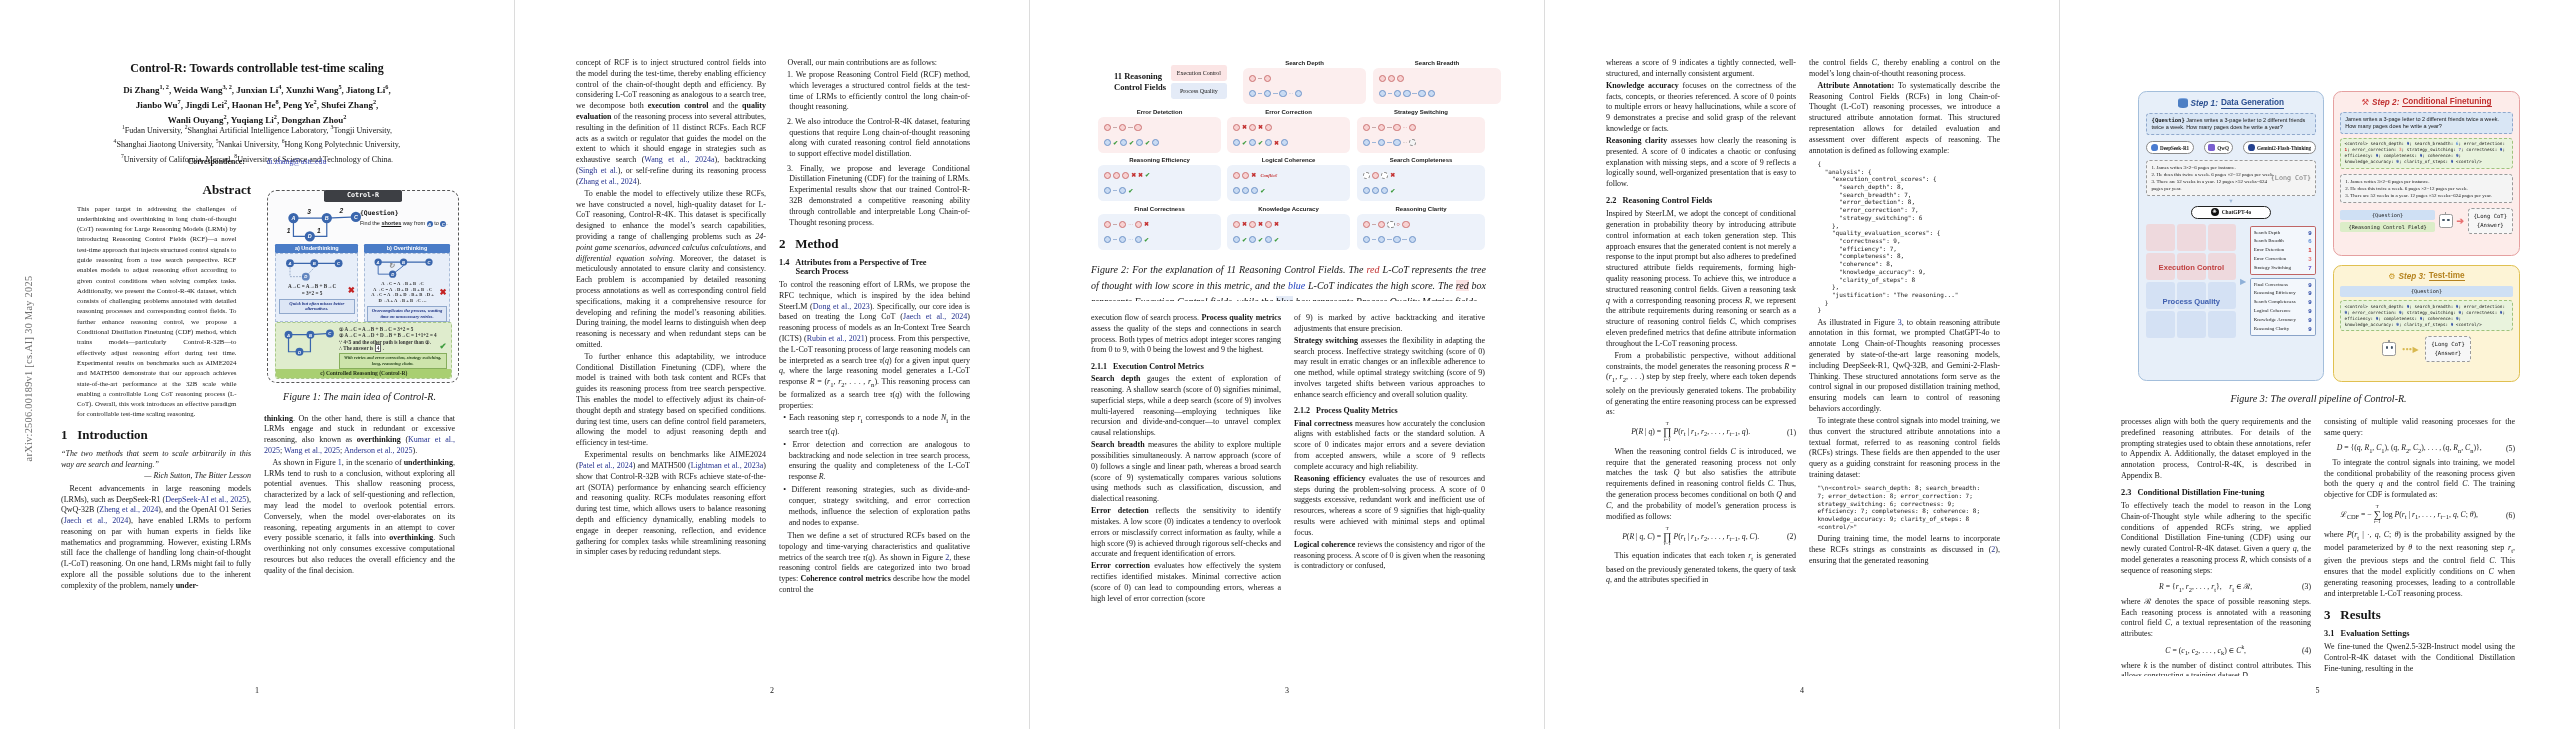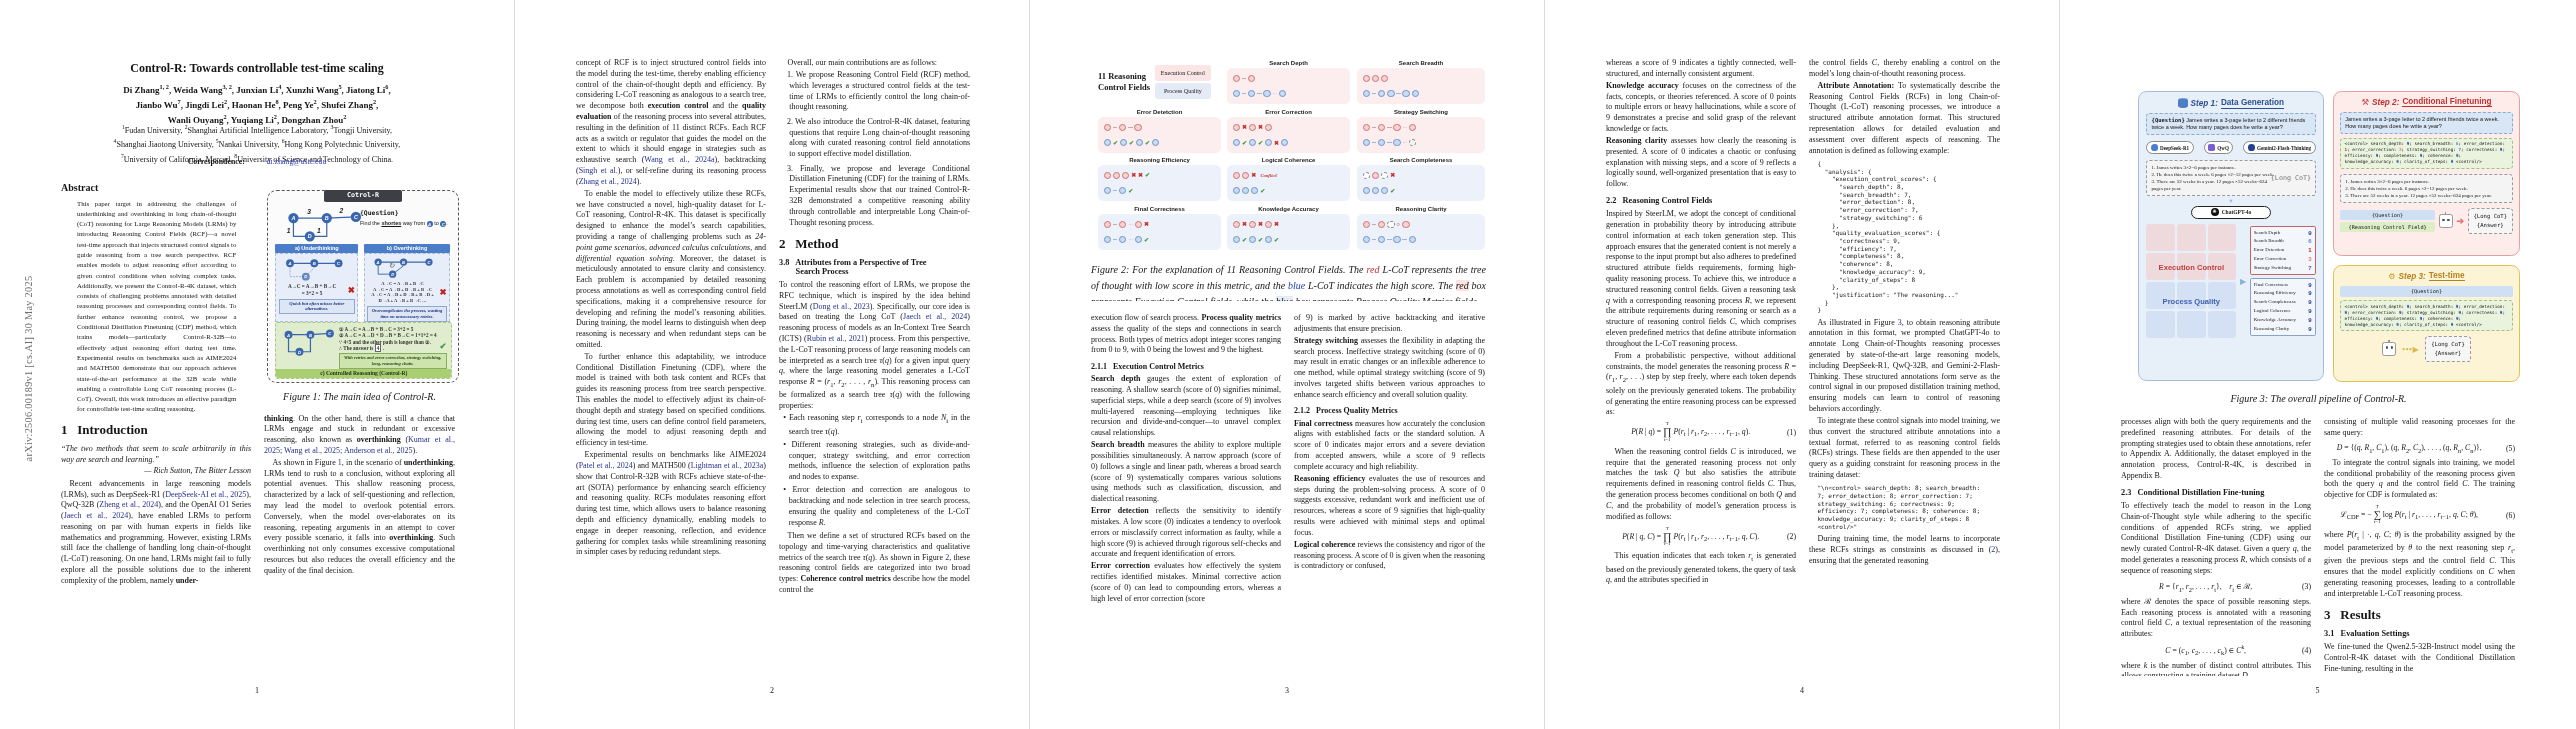--- a/index.html
+++ b/index.html
@@ -22,21 +22,21 @@
   .caption{font-size:10px;line-height:16px;text-align:justify;font-style:italic;}
   .mono{font-family:"DejaVu Sans Mono","Liberation Mono",monospace;}
   pre.code{font-family:"DejaVu Sans Mono","Liberation Mono",monospace;font-size:6px;line-height:7.7px;margin:3.6px 0 3.6px 8.5px;white-space:pre-wrap;}
   
   .title{position:absolute;left:36px;right:36px;top:61px;text-align:center;font-size:12px;font-weight:bold;}
   .authors{position:absolute;left:30px;right:30px;top:81px;text-align:center;font-size:9px;font-weight:bold;line-height:12px;}
   .affils{position:absolute;left:24px;right:24px;top:122px;text-align:center;font-size:8.1px;line-height:10.7px;}
   .corr{position:absolute;left:36px;right:36px;top:157px;text-align:center;font-size:7.8px;}
   .email{color:#3340b0;margin-left:20px;}
   .stamp{position:absolute;left:-245px;top:363px;width:547px;text-align:center;transform:rotate(-90deg);font-size:10.3px;color:#6e6e6e;letter-spacing:0.3px;}
-  .abs-h{font-size:10px;font-weight:bold;text-align:left;margin:0 0 5.5px 0;}
+  .abs-h{font-size:13px;font-weight:bold;text-align:right;margin:0 0 5.5px 0;}
   .abs-t{font-size:6.8px;line-height:10.3px;text-align:justify;margin:0 14.6px 0 16px;}
   
   .eqrow{display:flex;align-items:center;margin:4.3px 0;}
   .eqbody{flex:1;text-align:center;font-size:7.7px;}
   .eqnum{width:20.7px;text-align:right;font-size:7.7px;}
   .bigop{display:inline-flex;flex-direction:column;align-items:center;vertical-align:middle;font-size:4.9px;line-height:1;}
   .bigop .o{font-size:10.3px;line-height:1;}
   
   .fig1{position:absolute;left:267px;top:190px;width:190px;height:191px;border:1px dashed #555;border-radius:9.7px;background:#fbfbfc;}
   .f1tab{position:absolute;left:50%;transform:translateX(-50%);top:-0.6px;width:78px;height:11.5px;background:#3d3f44;color:#fff;border-radius:1.8px;
@@ -285,35 +285,35 @@
       <p class="body-p ind">To enable the model to effectively utilize these RCFs, we have constructed a novel, high-quality dataset for L-CoT reasoning, Control-R-4K. This dataset is specifically designed to enhance the model’s search capabilities, providing a range of challenging problems such as <i>24-point game scenarios</i>, <i>advanced calculus calculations</i>, and <i>differential equation solving</i>. Moreover, the dataset is meticulously annotated to ensure clarity and consistency. Each problem is accompanied by detailed reasoning process annotations as well as corresponding control field specifications, making it a comprehensive resource for developing and refining the model’s reasoning abilities. During training, the model learns to distinguish when deep reasoning is necessary and when redundant steps can be omitted.</p>
       <p class="body-p ind">To further enhance this adaptability, we introduce Conditional Distillation Finetuning (CDF), where the model is trained with both task content and RCFs that guides its reasoning process from tree search perspective. This enables the model to effectively adjust its chain-of-thought depth and strategy based on specified conditions. during test time, users can define control field parameters, allowing the model to adjust reasoning depth and efficiency in test-time.</p>
       <p class="body-p ind">Experimental results on benchmarks like AIME2024 (<span class="c">Patel et al., 2024</span>) and MATH500 (<span class="c">Lightman et al., 2023a</span>) show that Control-R-32B with RCFs achieve state-of-the-art (SOTA) performance by enhancing search efficiency and reasoning quality. RCFs modulates reasoning effort during test time, which allows users to balance reasoning depth and efficiency dynamically, enabling models to engage in deeper reasoning, reflection, and evidence gathering for complex tasks while streamlining reasoning in simpler cases by reducing redundant steps.</p>
     </div>
     <div class="col" style="left:264px;top:58px;width:191px;height:617px;">
       <p class="body-p ind">Overall, our main contributions are as follows:</p>
       <p class="body-p" style="padding-left:10.3px;text-indent:-2.4px;margin-bottom:3.6px;">1. We propose Reasoning Control Field (RCF) method, which leverages a structured control fields at the test-time of LRMs to efficiently control the long chain-of-thought reasoning.</p>
       <p class="body-p" style="padding-left:10.3px;text-indent:-2.4px;margin-bottom:3.6px;">2. We also introduce the Control-R-4K dataset, featuring questions that require Long chain-of-thought reasoning along with curated reasoning control field annotations to support effective model distillation.</p>
       <p class="body-p" style="padding-left:10.3px;text-indent:-2.4px;margin-bottom:3.6px;">3. Finally, we propose and leverage Conditional Distillation Finetuning (CDF) for the training of LRMs.  Experimental results show that our trained Control-R-32B demonstrated a competitive reasoning ability through controllable and interpretable Long Chain-of-Thought resoning process.</p>
       <div class="h1">2   Method</div>
-      <div class="h2">3.8   Attributes from a Perspective of Tree
+      <div class="h2">1.4   Attributes from a Perspective of Tree
         Search Process</div>
       <p class="body-p">To control the reasoning effort of LRMs, we propose the RFC technique, which is inspired by the idea behind SteerLM (<span class="c">Dong et al., 2023</span>). Specifically, our core idea is based on treating the Long CoT (<span class="c">Jaech et al., 2024</span>) reasoning process of models as an In-Context Tree Search (ICTS) (<span class="c">Rubin et al., 2021</span>) process. From this perspective, the L-CoT reasoning process of large reasoning models can be interpreted as a search tree <i>τ</i>(<i>q</i>) for a given input query <i>q</i>, where the large reasoning model generates a L-CoT response <i>R</i> = (<i>r</i><sub>1</sub>, <i>r</i><sub>2</sub>, . . . , <i>r</i><sub>n</sub>). This reasoning process can be formalized as a search tree <i>τ</i>(<i>q</i>) with the following properties:</p>
       <p class="body-p" style="padding-left:9.7px;text-indent:-5.5px;margin-bottom:2.4px;">• Each reasoning step <i>r</i><sub>i</sub> corresponds to a node <i>N</i><sub>i</sub> in the search tree <i>τ</i>(<i>q</i>).</p>
+      <p class="body-p" style="padding-left:9.7px;text-indent:-5.5px;margin-bottom:2.4px;">• Error detection and correction are analogous to backtracking and node selection in tree search process, ensuring the quality and completeness of the L-CoT response <i>R</i>.</p>
       <p class="body-p" style="padding-left:9.7px;text-indent:-5.5px;margin-bottom:2.4px;">• Different reasoning strategies, such as divide-and-conquer, strategy switching, and error correction methods, influence the selection of exploration paths and nodes to expanse.</p>
-      <p class="body-p" style="padding-left:9.7px;text-indent:-5.5px;margin-bottom:2.4px;">• Error detection and correction are analogous to backtracking and node selection in tree search process, ensuring the quality and completeness of the L-CoT response <i>R</i>.</p>
       <p class="body-p ind">Then we define a set of structured RCFs based on the topology and time-varying characteristics and qualitative metrics of the search tree <i>τ</i>(<i>q</i>). As shown in Figure <span class="c">2</span>, these reasoning control fields are categorized into two broad types: <b>Coherence control metrics</b> describe how the model control the</p>
     </div>
     <div class="pagenum">2</div>
   </div>
 
   <div class="sheet">
     <div class="fig2">
 
-      <div class="f2row" style="top:0;">
+      <div class="f2row" style="top:0;margin-left:16px;">
         <div class="f2cell" style="left:0;">
           <div class="legend">
             <div class="leg-title" style="white-space:pre-line;">11 Reasoning
 Control Fields</div>
             <div>
               <div class="leg-box pink">Execution Control</div>
               <div class="leg-box blue">Process Quality</div>
             </div>
           </div>
         </div>

